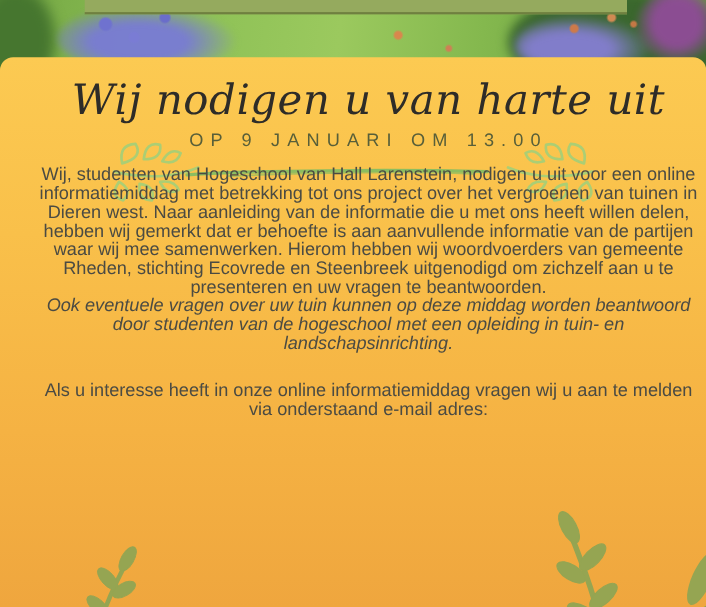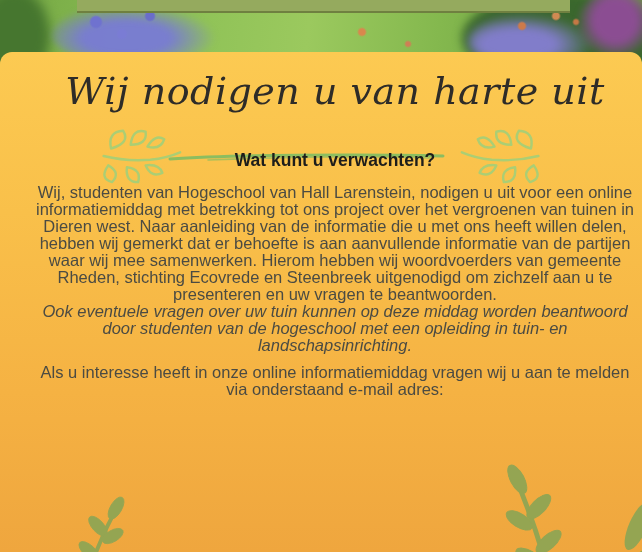--- a/index.html
+++ b/index.html
@@ -39,21 +39,21 @@
   .content{position:relative;z-index:2;text-align:center;padding-left:28px;}
   .title{margin:18px 0 0;font-family:"DejaVu Serif",serif;font-style:italic;font-weight:400;
     font-size:38px;line-height:1.15;color:var(--title_ink,#2e2c28);letter-spacing:.5px;}
   .subtitle{margin-top:5px;font-size:16.5px;letter-spacing:6.5px;font-weight:500;
     color:var(--subtitle_ink,#585f39);}
   .heading{margin:36px 0 0;font-size:17.5px;font-weight:700;color:var(--heading_ink,#1d1d1b);}
   .heading.join{margin-top:5px;}
   .bodytext{margin:13px auto 0;width:598px;font-size:16.5px;line-height:17px;
     color:var(--body_ink,#4b4b43);}
   .bodytext.cont{margin-top:0;font-style:italic;}
-  .bodytext.last{margin-top:10px;}
+  .bodytext.last{margin-top:26px;}
   
   .deco{position:absolute;z-index:1;}
   .sketch-left{left:98px;top:72px;width:84px;height:64px;}
   .sketch-right{left:460px;top:72px;width:84px;height:64px;transform:scaleX(-1);}
   .stroke-line{left:168px;top:100px;width:278px;height:10px;}
   .sprig-left{left:70px;top:433px;width:74px;height:130px;}
   .sprig-right{left:486px;top:410px;width:88px;height:150px;transform:scaleX(-1);}
   .corner-right{right:-14px;top:438px;width:62px;height:120px;}
   .corner-left-tip{left:22px;top:488px;width:52px;height:70px;}
 </style>
@@ -133,21 +133,21 @@
     </svg>
     <svg class="deco corner-left-tip" viewBox="0 0 52 70">
       <g fill="#90a554" opacity=".95">
         <ellipse cx="20" cy="62" rx="8" ry="20" transform="rotate(48 20 62)"></ellipse>
         <ellipse cx="42" cy="66" rx="7" ry="16" transform="rotate(-30 42 66)"></ellipse>
       </g>
     </svg>
 
     <div class="content">
       <h1 class="title">Wij nodigen u van harte uit</h1>
+      <div class="subtitle">OP 9 JANUARI OM 13.00</div>
 
-      <h2 class="heading expect">Wat kunt u verwachten?</h2>
       <p class="bodytext">Wij, studenten van Hogeschool van Hall Larenstein, nodigen u uit voor een online informatiemiddag met betrekking tot ons project over het vergroenen van tuinen in Dieren west. Naar aanleiding van de informatie die u met ons heeft willen delen, hebben wij gemerkt dat er behoefte is aan aanvullende informatie van de partijen waar wij mee samenwerken. Hierom hebben wij woordvoerders van gemeente Rheden, stichting Ecovrede en Steenbreek uitgenodigd om zichzelf aan u te presenteren en uw vragen te beantwoorden.</p>
       <p class="bodytext cont">Ook eventuele vragen over uw tuin kunnen op deze middag worden beantwoord door studenten van de hogeschool met een opleiding in tuin- en landschapsinrichting.</p>
 
       <p class="bodytext last">Als u interesse heeft in onze online informatiemiddag vragen wij u aan te melden via onderstaand e-mail adres:</p>
     </div>
   </div>
 </div>
 
 </body></html>

